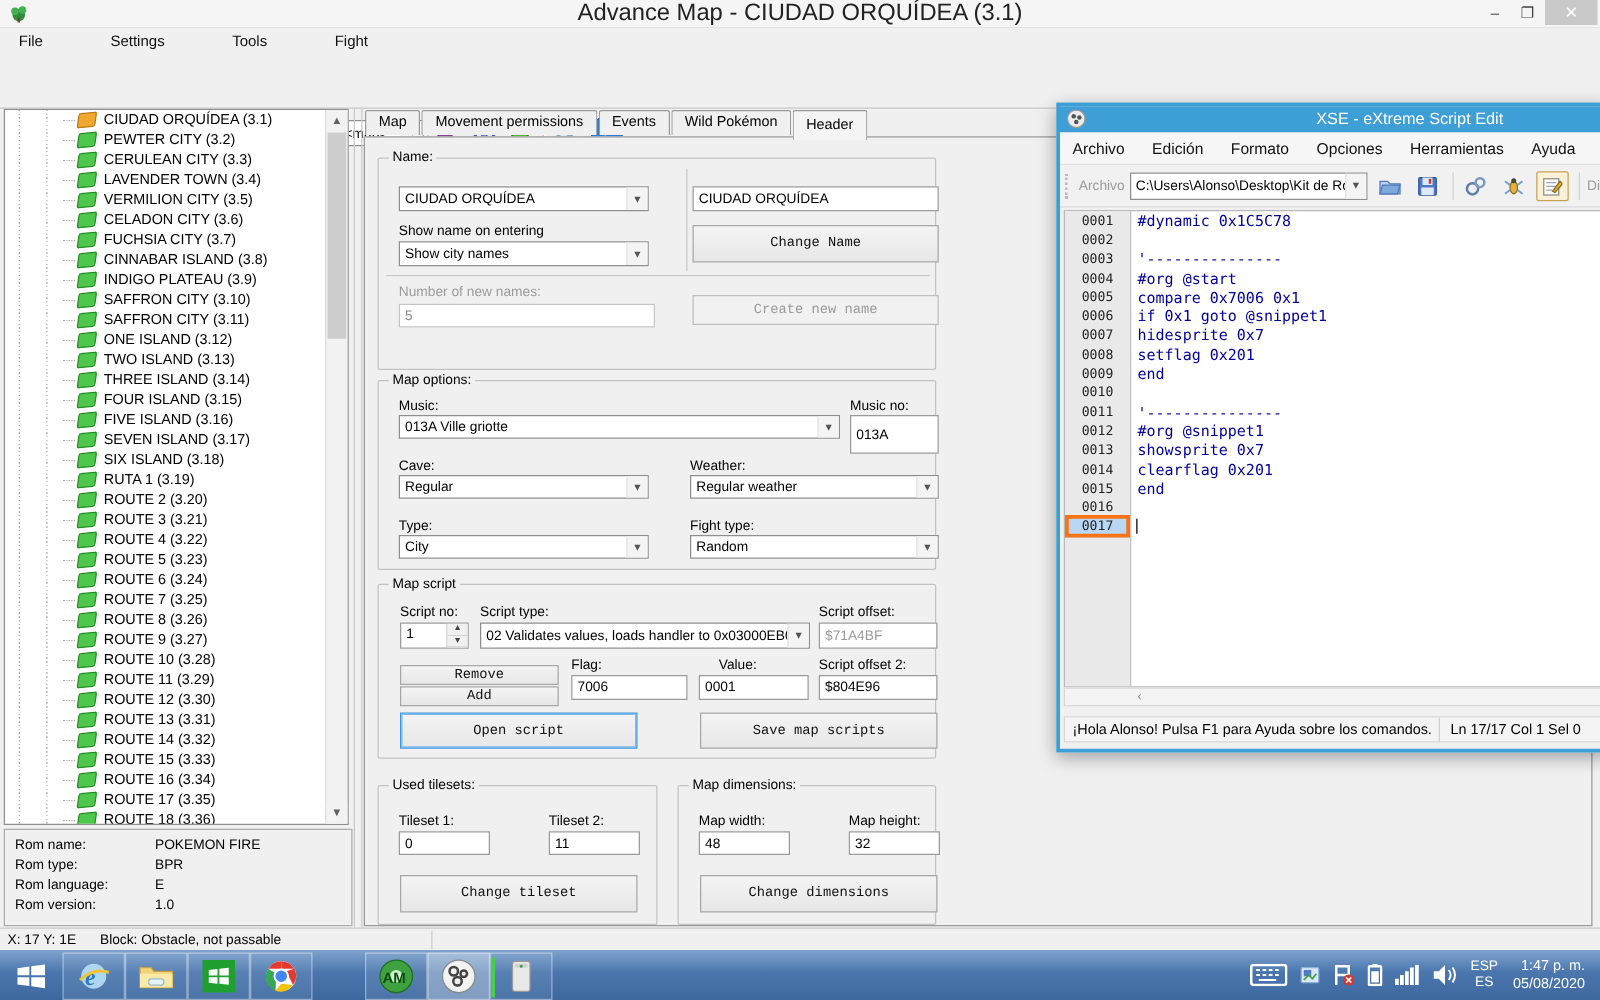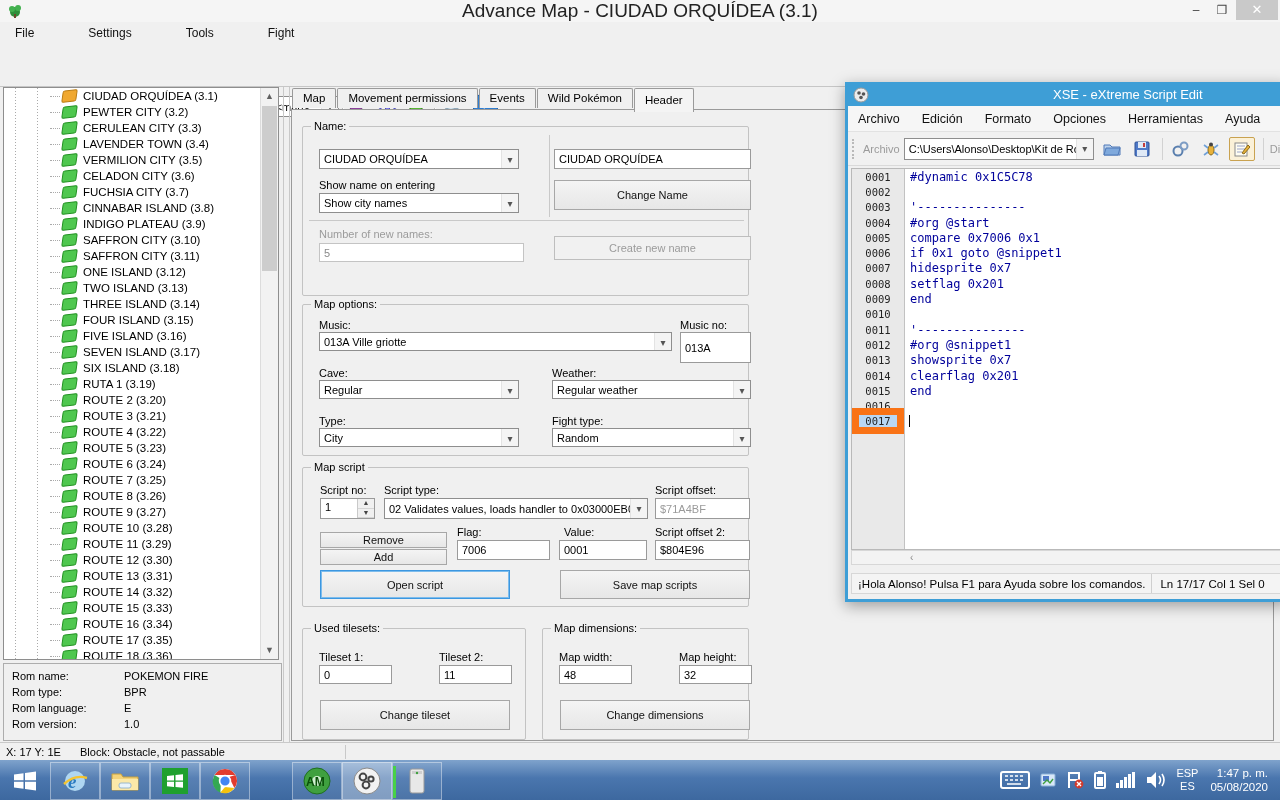--- a/index.html
+++ b/index.html
@@ -16,21 +16,21 @@
   #am-toolbar{left:0;top:43px;width:1280px;height:43px;background:#F0F0F0;border-bottom:1px solid #C6C6C6;}
   .tbsep{top:48px;width:1px;height:32px;background:#BDBDBD;box-shadow:1px 0 0 #fff;}
   #am-sortcombo{left:193px;top:53px;width:146px;height:21px;}
   
   .combo{background:#fff;border:1px solid #8E8E8E;display:flex;align-items:center;font-size:11px;box-sizing:border-box;}
   .combo .val{flex:1;padding:0 4px;white-space:nowrap;overflow:hidden;}
   .combo .chev{width:16px;text-align:center;color:#555;font-size:10px;border-left:1px solid #E3E3E3;background:#F4F4F4;height:100%;line-height:19px;}
   .field{background:#fff;border:1px solid #9A9A9A;font-size:11px;padding:0 4px;box-sizing:border-box;font-family:"Liberation Sans",sans-serif;color:#000;}
   input.field{outline:none;}
   .btn{background:linear-gradient(#F4F4F4,#E7E7E7);border:1px solid #A7A7A7;font-size:11px;color:#111;
-    display:flex;align-items:center;justify-content:center;box-sizing:border-box;font-family:Liberation Sans, sans-serif;}
+    display:flex;align-items:center;justify-content:center;box-sizing:border-box;font-family:Liberation Mono, monospace;}
   .btn.disabled{color:#9B9B9B;background:#F1F1F1;border-color:#BEBEBE;}
   .btn.focused{border:1px solid #3C97E0;box-shadow:0 0 0 1px #7DBCEC inset;}
   .lbl{font-size:11px;color:#000;white-space:nowrap;}
   .lbl.gray{color:#9B9B9B;}
   
   #tree-panel{left:3px;top:87px;width:276px;height:573px;background:#fff;border:1px solid #8E8E8E;box-sizing:border-box;overflow:hidden;}
   #tree{position:absolute;left:0;top:0;width:258px;height:573px;overflow:hidden;
     background-image:repeating-linear-gradient(to bottom,#aaa 0 1px,transparent 1px 3px),repeating-linear-gradient(to bottom,#aaa 0 1px,transparent 1px 3px);
     background-size:1px 100%,1px 100%;background-position:11px 0,33px 0;background-repeat:no-repeat;}
   .tree-item{height:16px;display:flex;align-items:center;}
@@ -68,21 +68,21 @@
   #xse-toolbar{left:0;top:47px;width:100%;height:33px;background:#F1F1F1;border-bottom:1px solid #DADADA;display:flex;align-items:center;}
   .grip{width:4px;height:20px;margin:0 5px 0 4px;border-left:2px dotted #B9B9B9;}
   #xse-path{width:190px;height:22px;margin-left:4px;}
   .xicon{width:24px;height:22px;margin-left:6px;display:flex;align-items:center;justify-content:center;}
   .xicon.pressed{background:#FBF1D8;border:1px solid #C9A250;border-radius:2px;}
   .xsep{width:1px;height:22px;background:#D2D2D2;margin-left:8px;}
   #xse-editor{left:3px;top:83px;width:434px;height:382px;background:#fff;border:1px solid #B9B9B9;box-sizing:border-box;overflow:hidden;}
   #xse-gutter-bg{position:absolute;left:0;top:0;width:52px;height:100%;background:#E9E9E9;border-right:1px solid #C2C2C2;}
   .code-row{position:relative;height:15.3px;display:flex;align-items:center;}
   .code-num{width:52px;text-align:center;font-family:"DejaVu Sans Mono",monospace;font-size:10.5px;color:#222;box-sizing:border-box;flex:none;}
-  .code-row.current .code-num{background:#B9D7F3;border:7px solid #f97316;line-height:12px;}
+  .code-row.current .code-num{background:#B9D7F3;border:3px solid #f97316;line-height:12px;}
   .code-text{font-family:"DejaVu Sans Mono",monospace;font-size:12px;color:#00009B;white-space:pre;padding-left:6px;}
   #caret{width:1px;height:12px;background:#000;margin-left:5px;}
   #xse-hscroll{left:3px;top:465px;width:434px;height:15px;background:#F3F3F3;border:1px solid #D7D7D7;box-sizing:border-box;color:#8a8a8a;font-size:10px;line-height:13px;padding-left:58px;}
   #xse-statusbar{left:3px;top:488px;width:434px;height:21px;background:#F4F4F4;border:1px solid #D7D7D7;box-sizing:border-box;display:flex;align-items:center;font-size:11.5px;}
   #xse-status-msg{padding:0 6px;border-right:1px solid #CFCFCF;height:100%;display:flex;align-items:center;}
   #xse-status-pos{padding:0 8px;}
   
   #taskbar{left:0;top:760px;width:1280px;height:40px;background:linear-gradient(#7FA3CC,#4A76AE 45%,#3D689F);display:flex;align-items:center;}
   .tb-btn{width:50px;height:38px;margin-top:1px;display:flex;align-items:center;justify-content:center;box-sizing:border-box;border:1px solid rgba(255,255,255,.4);background:rgba(255,255,255,.08);position:relative;}
   .tb-btn.active{background:rgba(255,255,255,.35);}
@@ -475,21 +475,21 @@
           </span>
       </div>
       <div class="combo abs" style="left:81px;top:30px;width:264px;height:21px">
         <span class="val">02 Validates values, loads handler to 0x03000EB0</span>
           <span class="chev">▾</span>
       </div>
       <input class="field abs" style="left: 352px; top: 30px; width: 95px; height: 21px; color: rgb(154, 154, 154);" value="$71A4BF">
       <div class="btn abs" style="left:17px;top:64px;width:127px;height:16px">Remove</div>
       <div class="btn abs" style="left:17px;top:81px;width:127px;height:16px">Add</div>
       <div class="lbl abs" style="left:154px;top:58px">Flag:</div>
-      <div class="lbl abs" style="left:261px;top:58px">Value:</div>
+      <div class="lbl abs" style="left:272px;top:58px">Value:</div>
       <div class="lbl abs" style="left:352px;top:58px">Script offset 2:</div>
       <input class="field abs" style="left: 154px; top: 72px; width: 93px; height: 20px;" value="7006">
       <input class="field abs" style="left: 256px; top: 72px; width: 88px; height: 20px;" value="0001">
       <input class="field abs" style="left: 352px; top: 72px; width: 95px; height: 20px;" value="$804E96">
       <div class="btn focused abs" style="left:17px;top:102px;width:190px;height:29px">Open script</div>
       <div class="btn abs" style="left:257px;top:102px;width:190px;height:29px">Save map scripts</div>
     </div>
 
     <div class="groupbox" style="left:10px;top:518px;width:224px;height:112px">
       <span class="gtitle">Used tilesets:</span>

